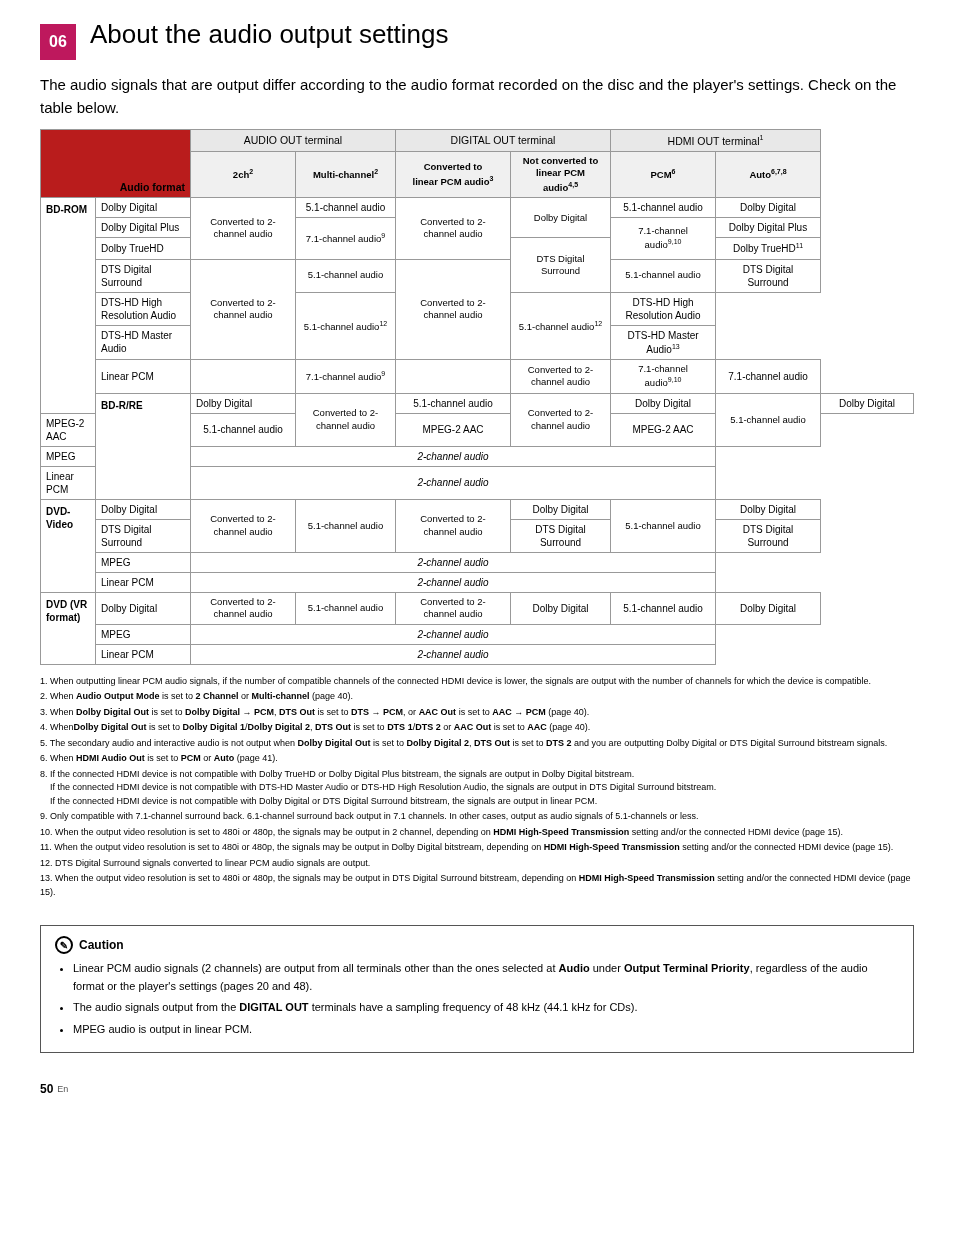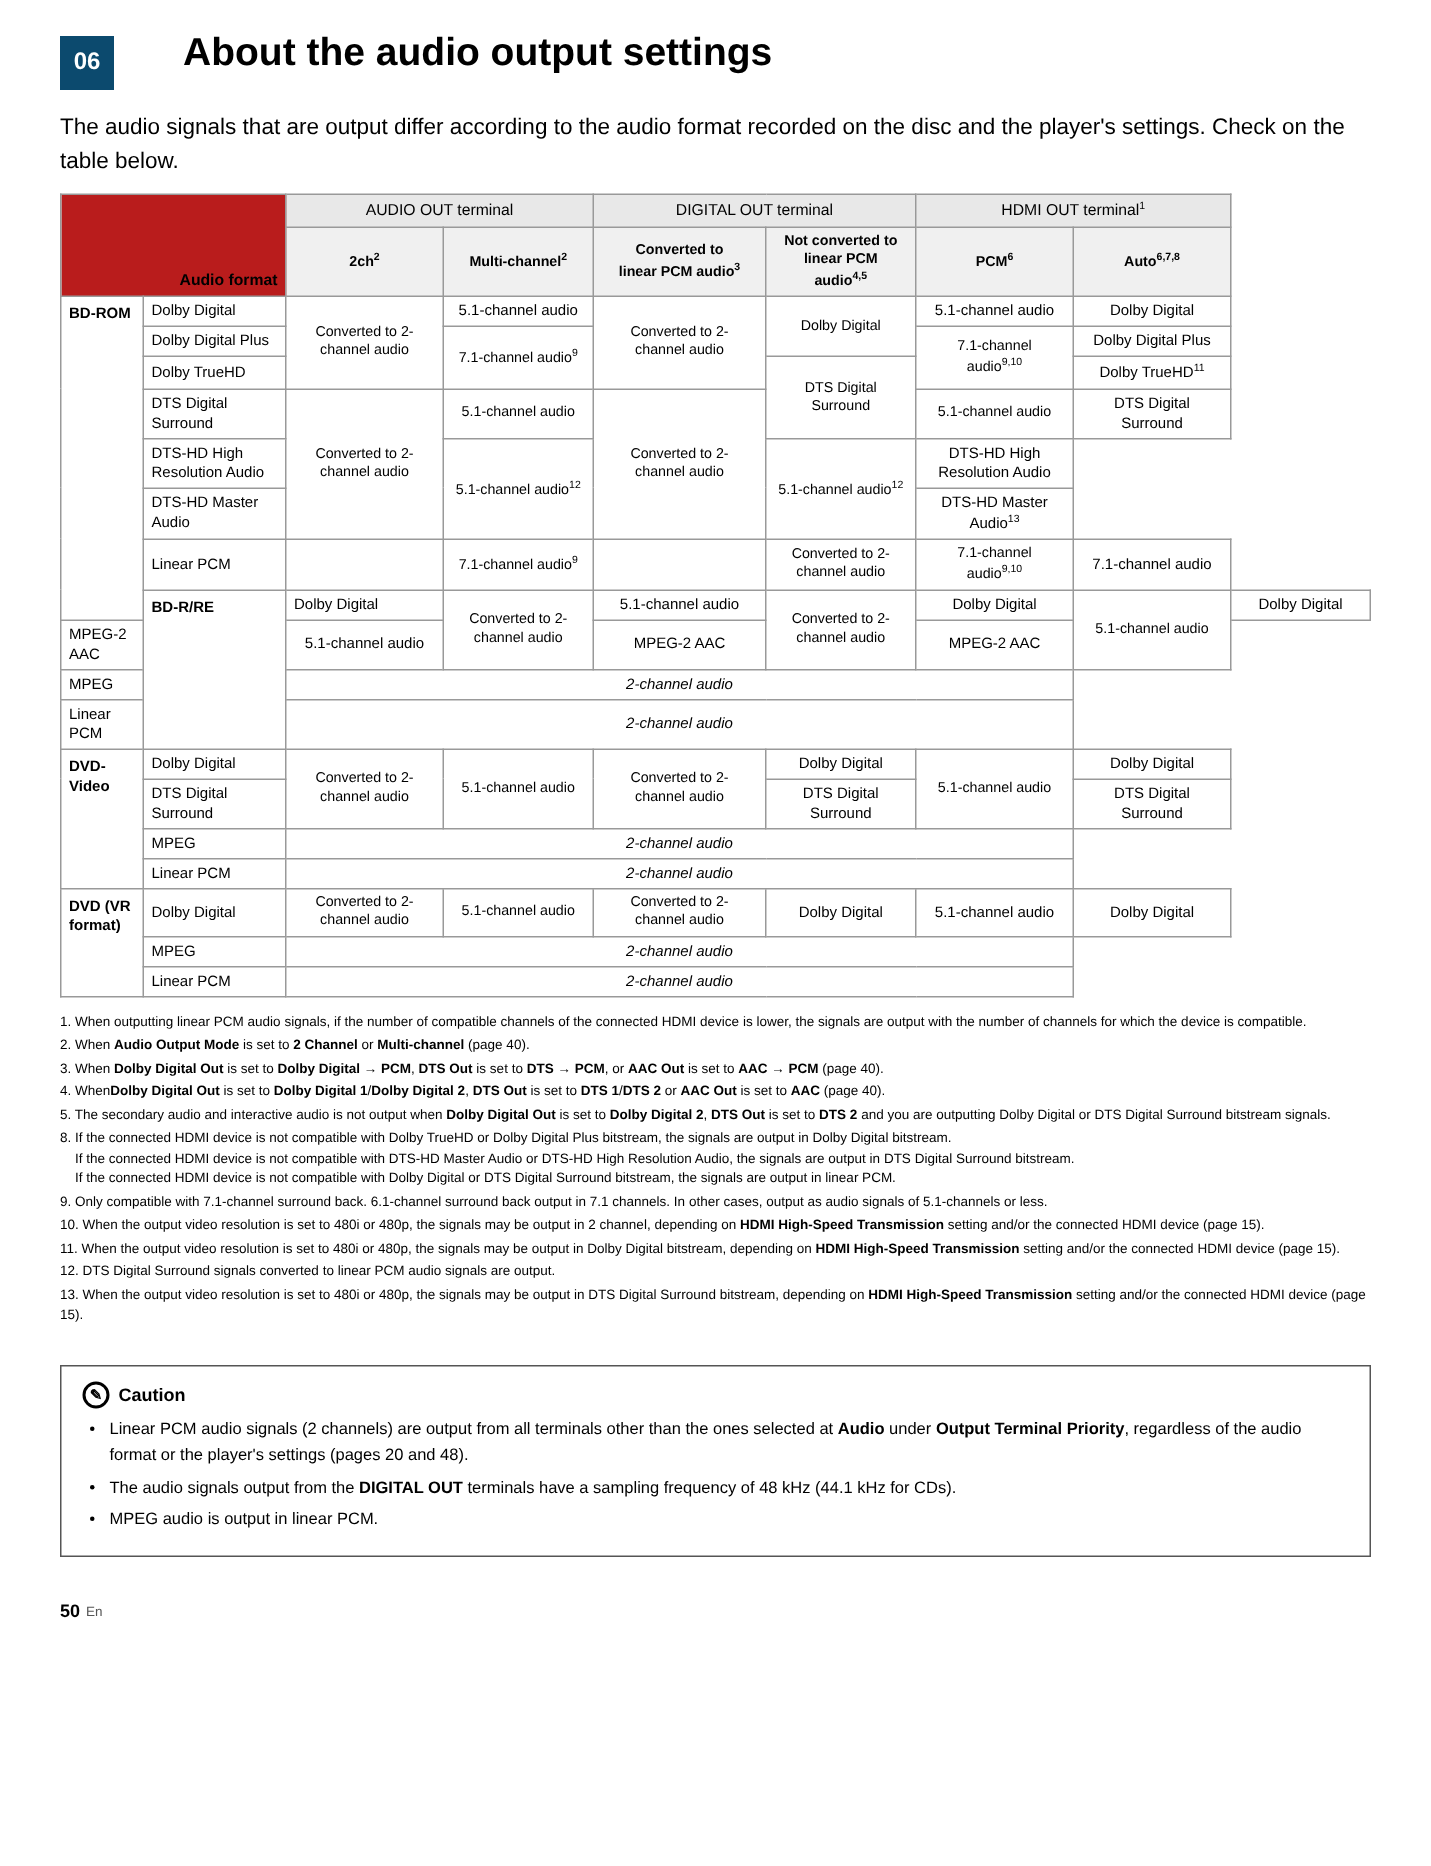--- a/index.html
+++ b/index.html
@@ -13,40 +13,39 @@
       padding: 20px 40px 30px 40px;
     }
 
     .page-header {
       display: flex;
       align-items: flex-start;
       margin-bottom: 14px;
     }
 
     .chapter-badge {
-      background: #0c4a6e;
+      background: #be185d;
       color: #fff;
       font-size: 16px;
       font-weight: bold;
       width: 36px;
       height: 36px;
       display: flex;
       align-items: center;
       justify-content: center;
       margin-right: 14px;
       flex-shrink: 0;
       margin-top: 4px;
     }
 
     h1 {
       font-size: 26px;
-      font-weight: bold;
+      font-weight: normal;
       color: #000;
       line-height: 1.1;
-      margin-left: 32px;
     }
 
     .intro-text {
       font-size: 15px;
       margin-bottom: 10px;
       line-height: 1.5;
     }
 
     
     .audio-table {
@@ -307,20 +306,21 @@
 
     </tbody>
   </table>
 
   <div class="footnotes">
     <p>1.  When outputting linear PCM audio signals, if the number of compatible channels of the connected HDMI device is lower, the signals are output with the number of channels for which the device is compatible.</p>
     <p>2.  When <b>Audio Output Mode</b> is set to <b>2 Channel</b> or <b>Multi-channel</b> (page 40).</p>
     <p>3.  When <b>Dolby Digital Out</b> is set to <b>Dolby Digital → PCM</b>, <b>DTS Out</b> is set to <b>DTS → PCM</b>, or <b>AAC Out</b> is set to <b>AAC → PCM</b> (page 40).</p>
     <p>4.  When<b>Dolby Digital Out</b> is set to <b>Dolby Digital 1</b>/<b>Dolby Digital 2</b>, <b>DTS Out</b> is set to <b>DTS 1</b>/<b>DTS 2</b> or <b>AAC Out</b> is set to <b>AAC</b> (page 40).</p>
     <p>5.  The secondary audio and interactive audio is not output when <b>Dolby Digital Out</b> is set to <b>Dolby Digital 2</b>, <b>DTS Out</b> is set to <b>DTS 2</b> and you are outputting Dolby Digital or DTS Digital Surround bitstream signals.</p>
+    <p>6.  When <b>HDMI Audio Out</b> is set to <b>PCM</b> or <b>Auto</b> (page 41).</p>
     <p>8.  If the connected HDMI device is not compatible with Dolby TrueHD or Dolby Digital Plus bitstream, the signals are output in Dolby Digital bitstream.<br>
     &nbsp;&nbsp;&nbsp;&nbsp;If the connected HDMI device is not compatible with DTS-HD Master Audio or DTS-HD High Resolution Audio, the signals are output in DTS Digital Surround bitstream.<br>
     &nbsp;&nbsp;&nbsp;&nbsp;If the connected HDMI device is not compatible with Dolby Digital or DTS Digital Surround bitstream, the signals are output in linear PCM.</p>
     <p>9.  Only compatible with 7.1-channel surround back. 6.1-channel surround back output in 7.1 channels. In other cases, output as audio signals of 5.1-channels or less.</p>
     <p>10. When the output video resolution is set to 480i or 480p, the signals may be output in 2 channel, depending on <b>HDMI High-Speed Transmission</b> setting and/or the connected HDMI device (page 15).</p>
     <p>11. When the output video resolution is set to 480i or 480p, the signals may be output in Dolby Digital bitstream, depending on <b>HDMI High-Speed Transmission</b> setting and/or the connected HDMI device (page 15).</p>
     <p>12. DTS Digital Surround signals converted to linear PCM audio signals are output.</p>
     <p>13. When the output video resolution is set to 480i or 480p, the signals may be output in DTS Digital Surround bitstream, depending on <b>HDMI High-Speed Transmission</b> setting and/or the connected HDMI device (page 15).</p>
   </div>
 

